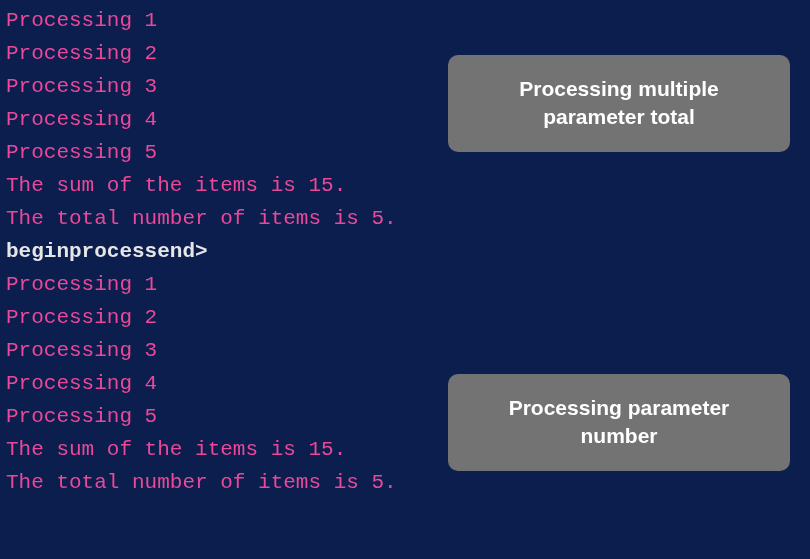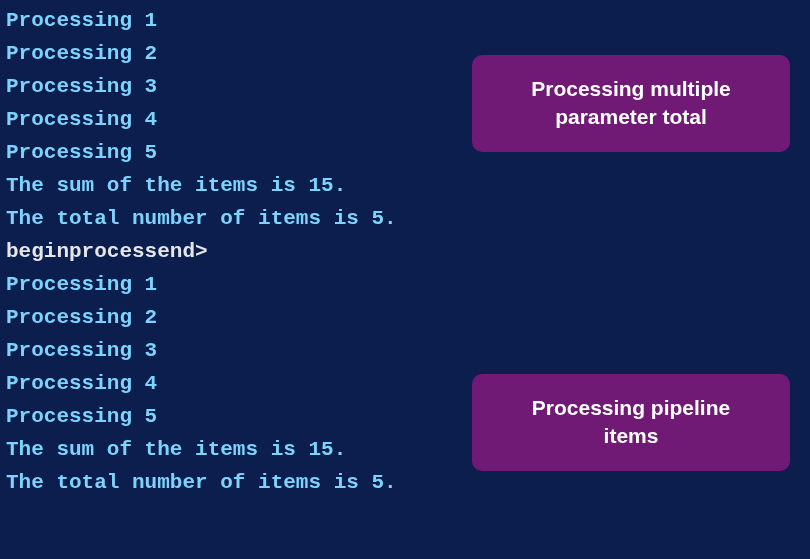--- a/index.html
+++ b/index.html
@@ -21,35 +21,35 @@
     .line {
       line-height: 33px;
       white-space: pre;
     }
     .prompt { color: #e6e6e6; }
     .cmdlet { color: #f7e96a; }
     .param { color: #b8b8b8; }
     .num { color: #e6e6e6; }
     .range { color: #b8b8b8; }
     .punct { color: #e6e6e6; }
-    .output { color: #7dd3fc; font-weight: 700; }
+    .output { color: #ec4899; font-weight: 400; }
     .pipe { color: #e6e6e6; }
     
     .callout {
       position: absolute;
-      background: #701a75;
+      background: #737373;
       color: #ffffff;
       font-family: -apple-system, BlinkMacSystemFont, 'Segoe UI', Arial, sans-serif;
       font-weight: 700;
       font-size: 21px;
       text-align: center;
       padding: 20px 28px;
       border-radius: 10px;
       line-height: 1.35;
-      width: 318px;
+      width: 342px;
     }
     .callout-1 {
       top: 55px;
       right: 20px;
     }
     .callout-2 {
       top: 374px;
       right: 20px;
     }
   </style>
@@ -73,15 +73,15 @@
   <div class="line output">The sum of the items is 15.</div>
   <div class="line output">The total number of items is 5.</div>
 </div>
 
 <div class="callout callout-1">
   <div>Processing multiple</div>
   <div>parameter total</div>
 </div>
 
 <div class="callout callout-2">
-  <div>Processing pipeline</div>
-  <div>items</div>
+  <div>Processing parameter</div>
+  <div>number</div>
 </div>
 
 </body></html>

